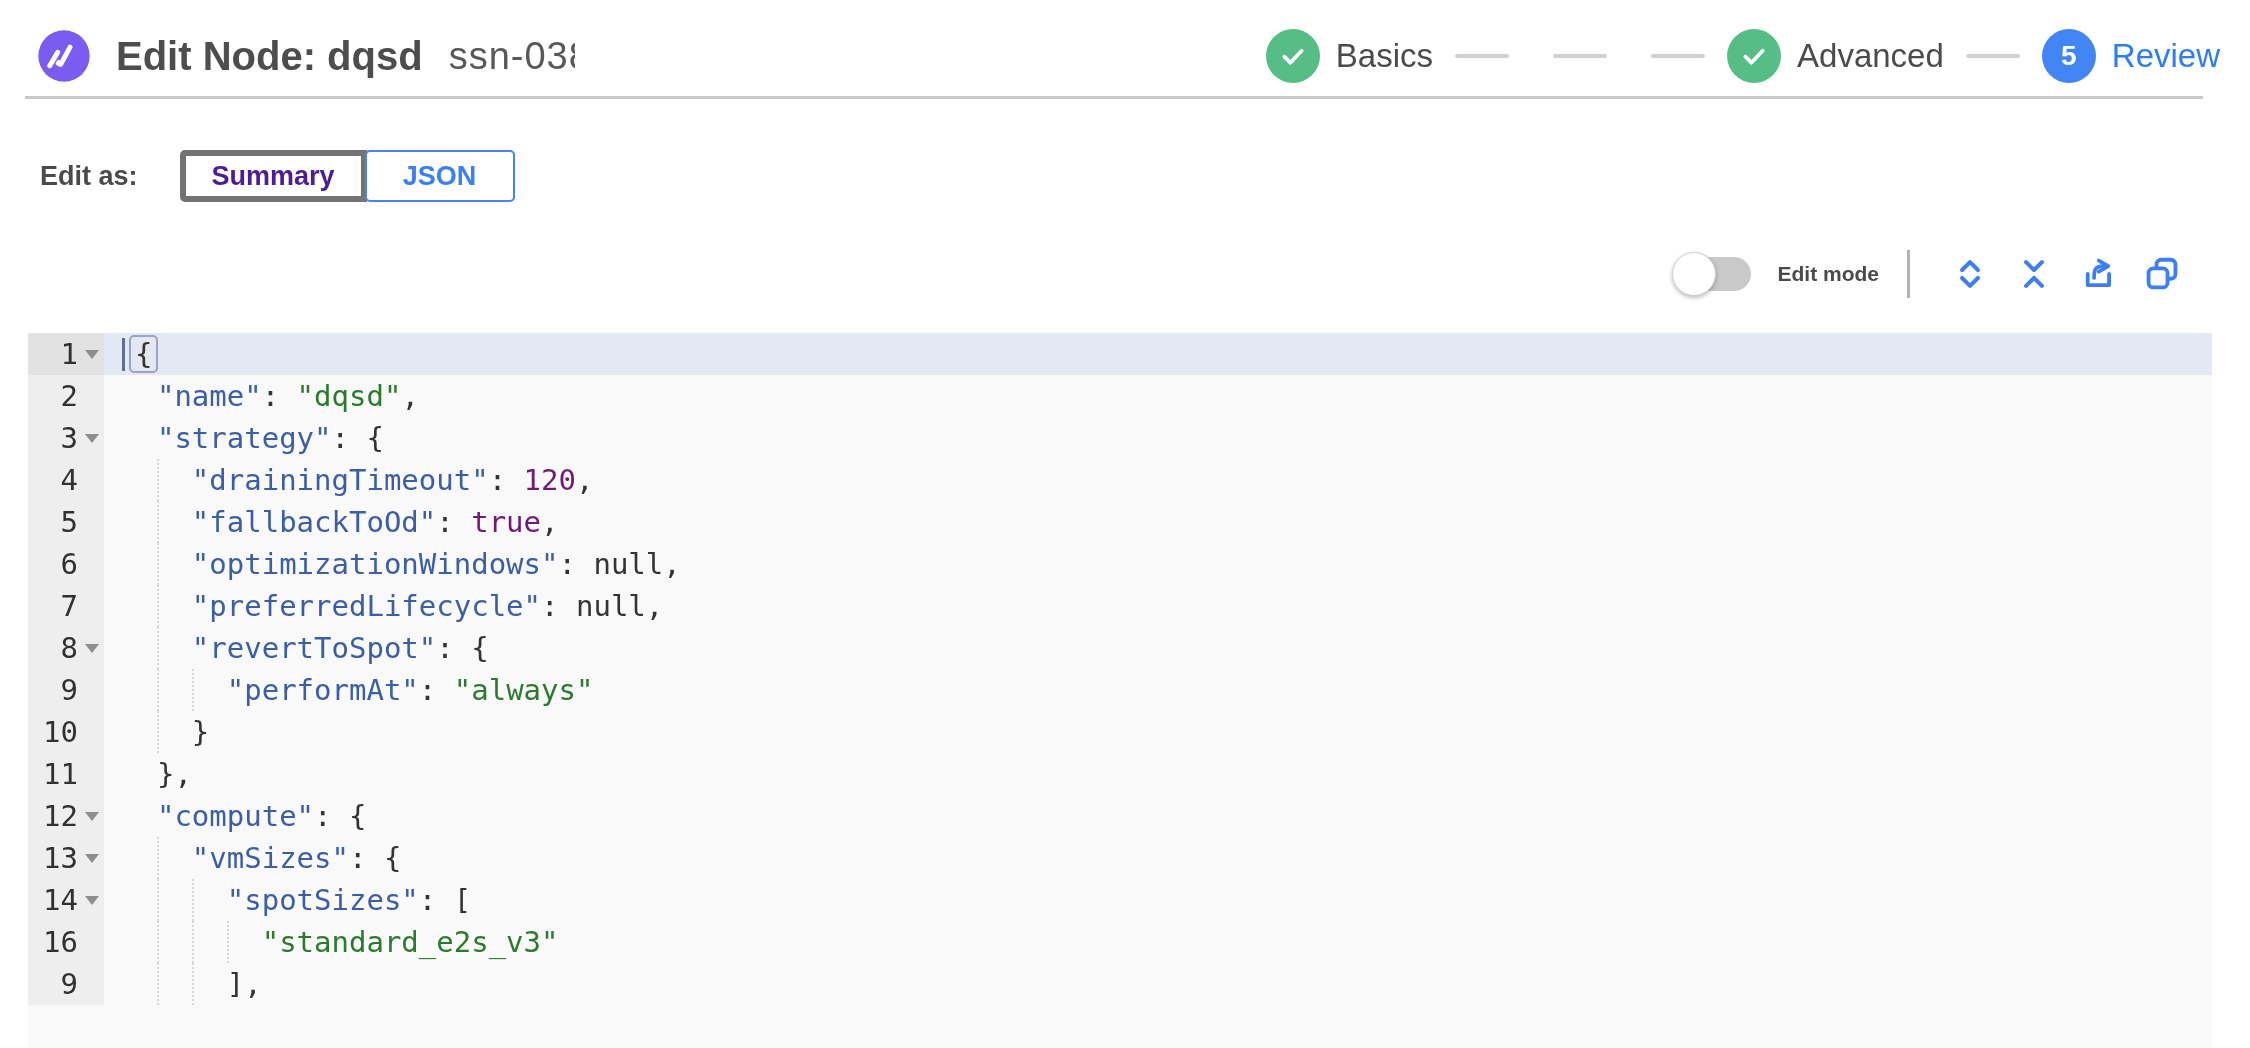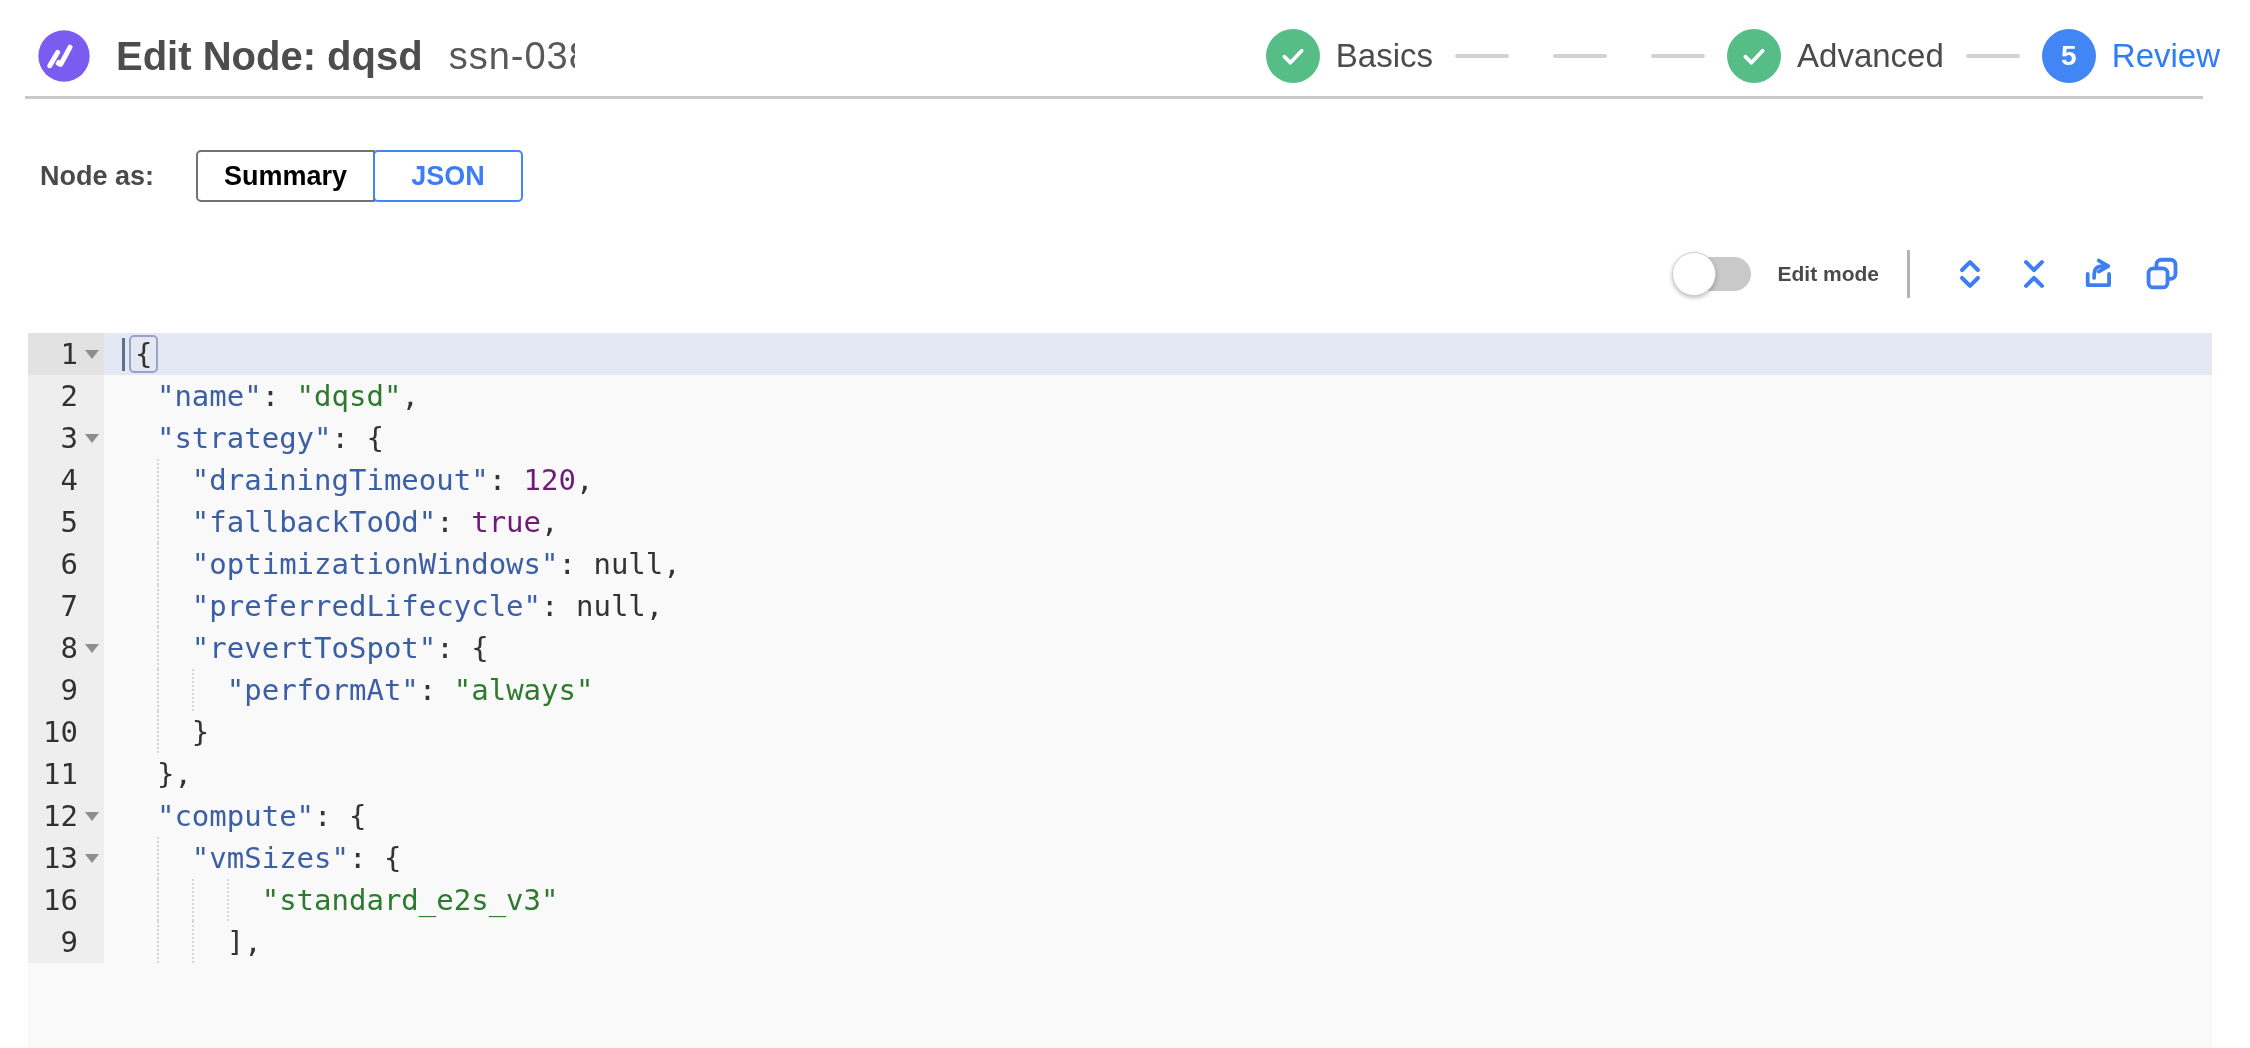--- a/index.html
+++ b/index.html
@@ -22,21 +22,21 @@
   .step-badge svg{width:32px;height:32px;}
   .step-label{margin-left:16px;font-size:33px;color:#4b4b4b;white-space:nowrap;}
   .step.current .step-label{color:#2e7df5;}
   .step-dash{width:54px;height:4px;border-radius:2px;background:#d2d2d2;margin:0 22px;flex:none;}
   .header-divider{position:absolute;top:96px;left:25px;width:2178px;height:3px;background:#c9c9c9;}
 
   
   .viewas-row{position:absolute;top:150px;left:40px;display:flex;align-items:center;}
   .viewas-label{font-size:27px;font-weight:bold;color:#4a4a4a;margin-right:42px;}
   .viewas-group{display:flex;position:relative;}
-  .vbtn{min-width:150px;height:52px;background:#fff;border:2px solid #737373;color:#000000;
+  .vbtn{min-width:150px;height:52px;background:#fff;border:6px solid #737373;color:#4c1d95;
         font-family:"Liberation Sans",sans-serif;font-size:27px;font-weight:bold;
         display:flex;align-items:center;justify-content:center;box-sizing:border-box;
         cursor:pointer;padding:0 26px;}
   .vbtn.first{border-radius:5px 0 0 5px;}
   .vbtn.last{border-radius:0 5px 5px 0;margin-left:-2px;}
   .vbtn.sel{border:2px solid #4285f4;color:#3b7ef8;z-index:1;border-radius:5px;}
 
   
   .etoolbar{position:absolute;top:246px;right:56px;display:flex;align-items:center;height:56px;}
   .toggle{width:76px;height:34px;border-radius:17px;background:#c9c9c9;position:relative;
@@ -105,21 +105,21 @@
       <div class="step-dash"></div>
       <div class="step current">
         <span class="step-badge num">5</span>
         <span class="step-label">Review</span>
       </div>
     </div>
 </div>
 <div class="header-divider"></div>
 
 <div class="viewas-row">
-  <div class="viewas-label">Node as:</div>
+  <div class="viewas-label">Edit as:</div>
   <div class="viewas-group">
       <div class="vbtn first">Summary</div>
       <div class="vbtn last sel">JSON</div>
     </div>
 </div>
 
 <div class="etoolbar">
   <div class="toggle">
     <div class="knob"></div>
   </div>
@@ -210,20 +210,24 @@
       </div>
       <div class="row">
         <div class="gut">12<span class="fold"></span></div>
         <div class="code">  <span class="tk-key">"compute"</span><span class="tk-pln">: {</span></div>
       </div>
       <div class="row">
         <div class="gut">13<span class="fold"></span></div>
         <div class="code"><i class="guide" style="left: 52.92px;"></i>    <span class="tk-key">"vmSizes"</span><span class="tk-pln">: {</span></div>
       </div>
       <div class="row">
+        <div class="gut">14<span class="fold"></span></div>
+        <div class="code"><i class="guide" style="left: 52.92px;"></i><i class="guide" style="left: 87.84px;"></i>      <span class="tk-key">"spotSizes"</span><span class="tk-pln">: [</span></div>
+      </div>
+      <div class="row">
         <div class="gut">16</div>
         <div class="code"><i class="guide" style="left: 52.92px;"></i><i class="guide" style="left: 87.84px;"></i><i class="guide" style="left: 122.76px;"></i>        <span class="tk-str">"standard_e2s_v3"</span></div>
       </div>
       <div class="row">
         <div class="gut">9</div>
         <div class="code"><i class="guide" style="left: 52.92px;"></i><i class="guide" style="left: 87.84px;"></i>      <span class="tk-pln">],</span></div>
       </div>
     </div>
 </div>
 

